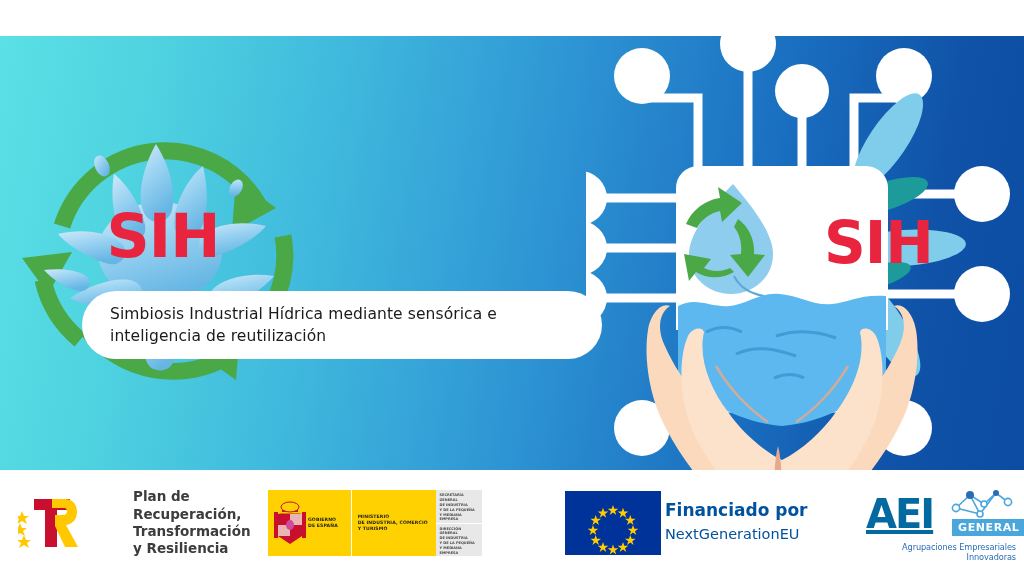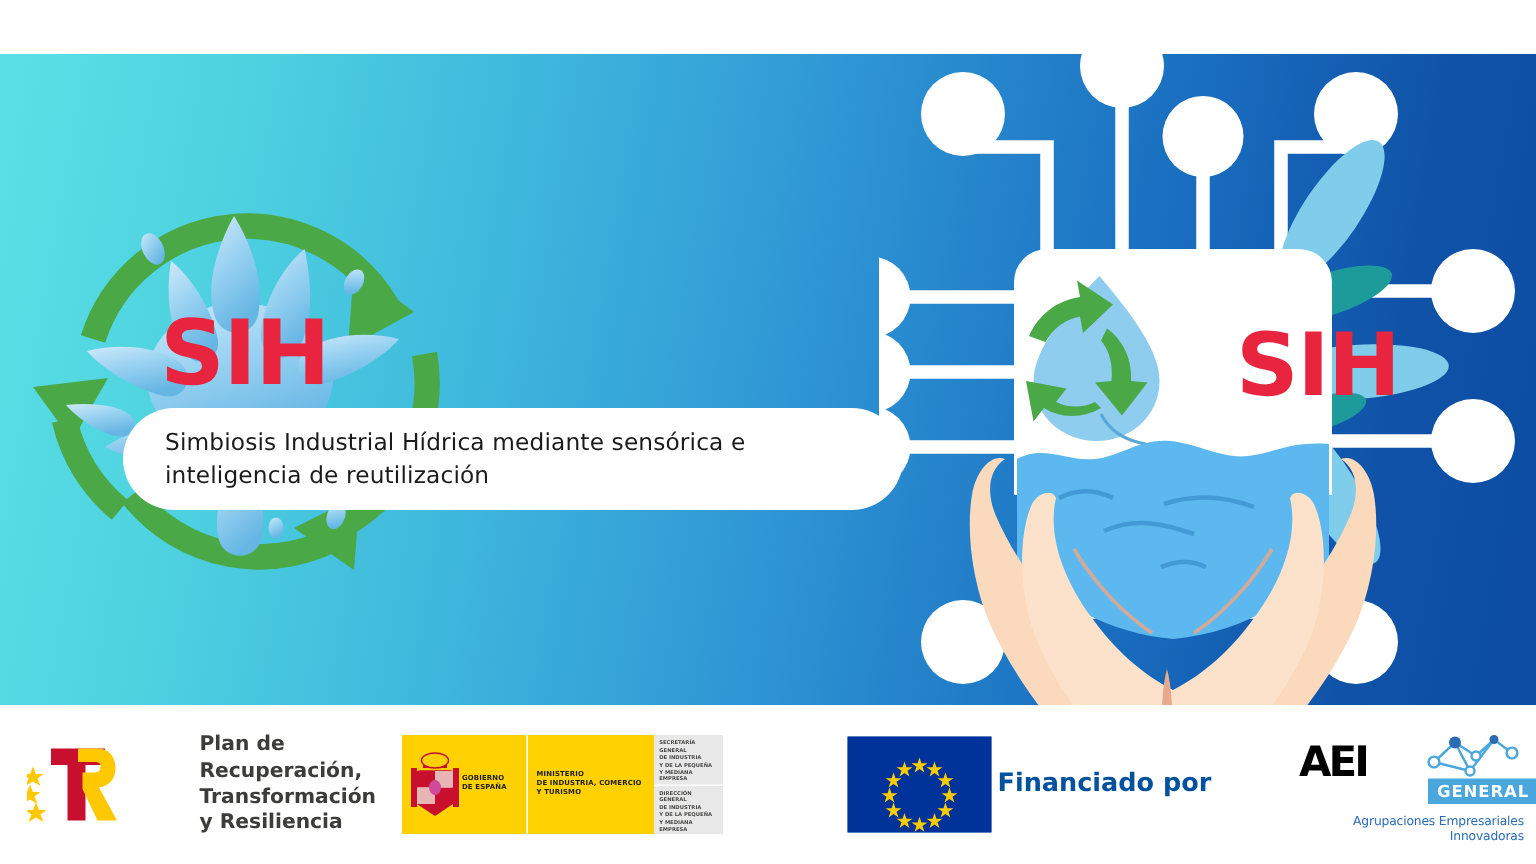--- a/index.html
+++ b/index.html
@@ -14,21 +14,21 @@
 
   
   #left-emblem{position:absolute;left:18px;top:72px;width:290px;height:290px;}
   .recycle-ring{position:absolute;left:0;top:0;width:290px;height:290px;}
   .splash-svg{position:absolute;left:10px;top:6px;width:270px;height:270px;}
   #left-sih{position:absolute;left:0;top:98px;width:290px;text-align:center;
             font-family:"DejaVu Sans",sans-serif;font-weight:bold;font-size:60px;
             color:#e8243f;letter-spacing:-1px;line-height:1;}
 
   
-  #subtitle-banner{position:absolute;left:82px;top:236px;width:520px;height:68px;
+  #subtitle-banner{position:absolute;left:82px;top:255px;width:520px;height:68px;
         background:#ffffff;border-radius:34px;box-sizing:border-box;
         padding:10px 26px 10px 28px;display:flex;align-items:center;}
   #subtitle-text{font-family:"DejaVu Sans",sans-serif;font-size:15.5px;line-height:1.45;
         color:#1b1b1b;font-weight:500;letter-spacing:.1px;max-width:430px;}
 
   
   #right-illo{position:absolute;left:586px;top:0px;width:438px;height:470px;}
   #right-illo svg{position:absolute;left:0;top:0;}
   #right-sih{position:absolute;left:238px;top:178px;
         font-family:"DejaVu Sans",sans-serif;font-weight:bold;font-size:58px;
@@ -64,21 +64,21 @@
   #eu-text{margin-left:4px;}
   .eu-l1{font-family:"DejaVu Sans",sans-serif;font-weight:bold;font-size:17px;
       color:#00519e;line-height:1.24;}
   .eu-l3{font-family:"DejaVu Sans",sans-serif;font-size:14.5px;color:#00519e;
       line-height:1.5;margin-top:3px;}
 
   
   #logo-aei{left:866px;width:152px;}
   #aei-wrap{position:relative;width:148px;height:70px;}
   #aei-letters{position:absolute;left:0;top:6px;font-family:"DejaVu Sans",sans-serif;
-      font-weight:bold;font-size:28px;color:#000000;letter-spacing:-2px;line-height:1;
+      font-weight:bold;font-size:40px;color:#0369a1;letter-spacing:-2px;line-height:1;text-decoration:underline;
       -webkit-text-stroke:0px;}
   #aei-cluster{position:absolute;left:86px;top:31px;background:#4aa7de;color:#ffffff;
       font-family:"DejaVu Sans",sans-serif;font-weight:bold;font-size:11px;
       padding:2px 6px 2px 6px;letter-spacing:.6px;}
   #aei-tag{position:absolute;left:0;top:54px;width:150px;text-align:right;
       font-family:"DejaVu Sans",sans-serif;font-weight:normal;font-size:8.2px;
       color:#2b6cb5;letter-spacing:-.1px;}
   #aei-net{position:absolute;left:84px;top:0px;width:64px;height:32px;}
 </style>
 </head>
@@ -302,20 +302,21 @@
             <polygon points="38,51 39.3,54.8 43.3,54.8 40,57.2 41.3,61 38,58.6 34.7,61 36,57.2 32.7,54.8 36.7,54.8"></polygon>
             <polygon points="30.7,44 32,47.8 36,47.8 32.7,50.2 34,54 30.7,51.6 27.4,54 28.7,50.2 25.4,47.8 29.4,47.8"></polygon>
             <polygon points="28,34 29.3,37.8 33.3,37.8 30,40.2 31.3,44 28,41.6 24.7,44 26,40.2 22.7,37.8 26.7,37.8"></polygon>
             <polygon points="30.7,24 32,27.8 36,27.8 32.7,30.2 34,34 30.7,31.6 27.4,34 28.7,30.2 25.4,27.8 29.4,27.8"></polygon>
             <polygon points="38,16.7 39.3,20.5 43.3,20.5 40,22.9 41.3,26.7 38,24.3 34.7,26.7 36,22.9 32.7,20.5 36.7,20.5"></polygon>
           </g>
         </svg>
       </div>
       <div id="eu-text">
         <div class="eu-l1">Financiado por</div>
+        <div class="eu-l3">NextGenerationEU</div>
       </div>
     </div>
 
     <div class="logo-slot" id="logo-aei">
       <div id="aei-wrap">
         <div id="aei-letters">AEI</div>
         <svg id="aei-net" viewBox="0 0 64 32">
           <g stroke="#4aa7de" stroke-width="1.6" fill="none">
             <path d="M6,20 L20,7 L34,16 L46,5 L58,14"></path>
             <path d="M20,7 L30,26 L46,5"></path>

